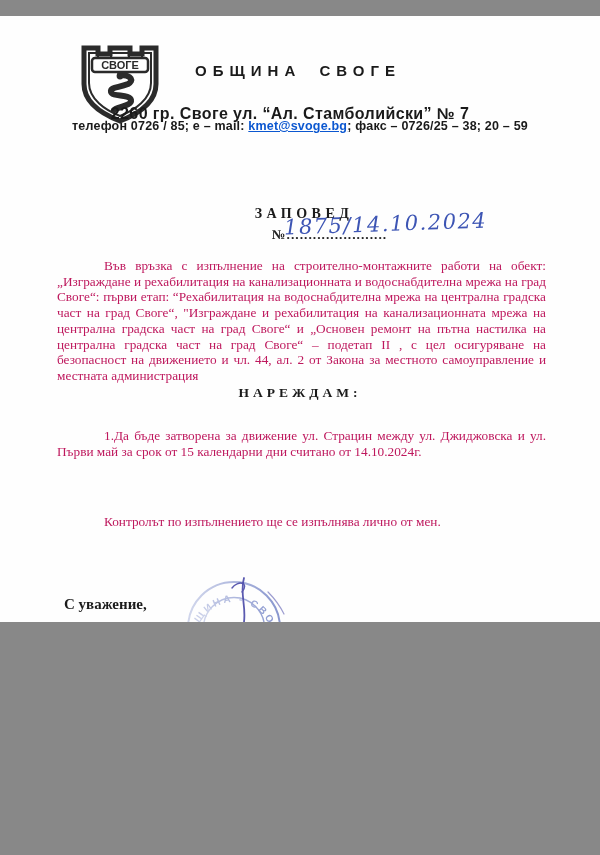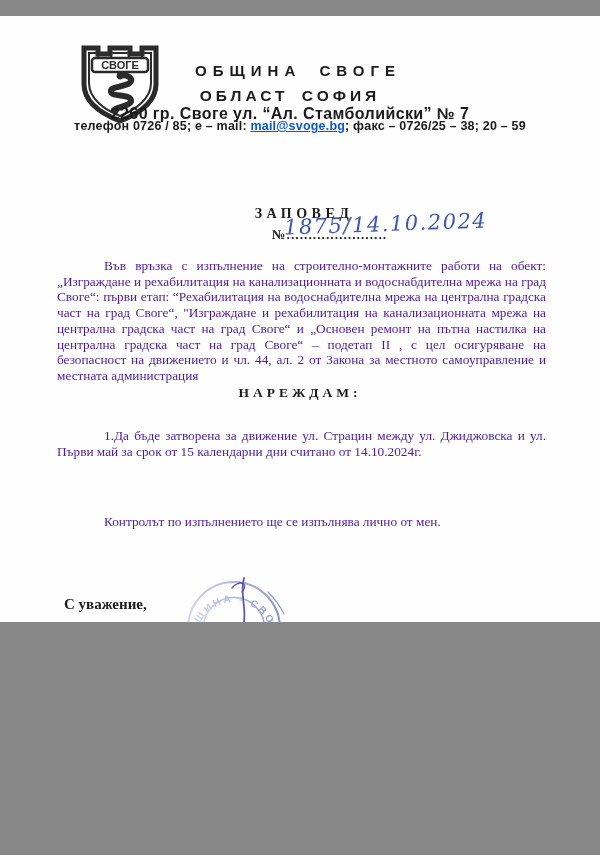--- a/index.html
+++ b/index.html
@@ -46,21 +46,21 @@
     position:absolute;left:284px;top:196px;
     font-family:"DejaVu Serif", serif;font-style:italic;
     font-size:21px;color:#3d55b4;letter-spacing:1.5px;
     transform:rotate(-2deg);white-space:nowrap;
   }
   
   .para{
     position:absolute;left:57px;width:489px;
     font-size:13.3px;line-height:15.7px;
     text-align:justify;text-indent:47px;
-    color:#4c1d95;
+    color:#be185d;
   }
   .p1{top:242px;}
   .command{
     position:absolute;left:300px;top:369px;transform:translateX(-50%);
     font-size:13.5px;font-weight:bold;letter-spacing:4px;white-space:nowrap;
   }
   .p2{top:412px;}
   .p3{top:466px;}
   .p4{top:498px;}
   
@@ -80,24 +80,23 @@
     <path d="M11 9 L20 9 L20 14 L33 14 L33 9 L51 9 L51 14 L64 14 L64 9 L73 9 L73 39 C73 55 57 66 42 72 C27 66 11 55 11 39 Z" fill="none" stroke="#2b2b2b" stroke-width="2"></path>
 
     <rect x="14" y="14" width="56" height="14" rx="3" fill="#ffffff" stroke="#2b2b2b" stroke-width="2.5"></rect>
     <text x="42" y="25" text-anchor="middle" font-family="Liberation Sans, sans-serif" font-size="11" font-weight="bold" fill="#2b2b2b">СВОГЕ</text>
 
     <path d="M42 31 C54 31 56 37 50 40 C40 44 32 43 33 48 C34 53 52 50 53 56 C54 62 38 63 36 66" fill="none" stroke="#2b2b2b" stroke-width="6" stroke-linecap="round"></path>
     <circle cx="42" cy="32" r="3.4" fill="#2b2b2b"></circle>
   </svg>
 
   <div class="hdr-sans municipality">ОБЩИНА СВОГЕ</div>
-  <div class="hdr-sans district">ОБЛАСТ СОФИЯ</div>
   <div class="hdr-sans address">2260 гр. Своге  ул. “Ал. Стамболийски” № 7</div>
   <div class="hdr-sans contact">
-    <span>телефон 0726 / 85; е – mail: </span><a>mail@svoge.bg</a><span>; факс – 0726/25 – 38; 20 – 59</span>
+    <span>телефон 0726 / 85; е – mail: </span><a>kmet@svoge.bg</a><span>; факс – 0726/25 – 38; 20 – 59</span>
   </div>
 
   <div class="order-title">ЗАПОВЕД</div>
   <div class="order-number">
     <span>№</span><span>.......................</span>
   </div>
   <div class="handwritten">1875/14.10.2024</div>
 
   <div class="para p1">Във връзка с изпълнение  на строително-монтажните работи на обект: „Изграждане и рехабилитация на канализационната и водоснабдителна мрежа на град Своге“: първи етап: “Рехабилитация на водоснабдителна мрежа на централна градска част на град Своге“, "Изграждане и рехабилитация на канализационната мрежа на централна градска част на град Своге“ и „Основен ремонт на пътна настилка на централна градска част на град Своге“ – подетап II ,  с цел осигуряване на безопасност на движението и чл. 44, ал. 2 от Закона за местното самоуправление и местната администрация</div>
   <div class="command">НАРЕЖДАМ:</div>

